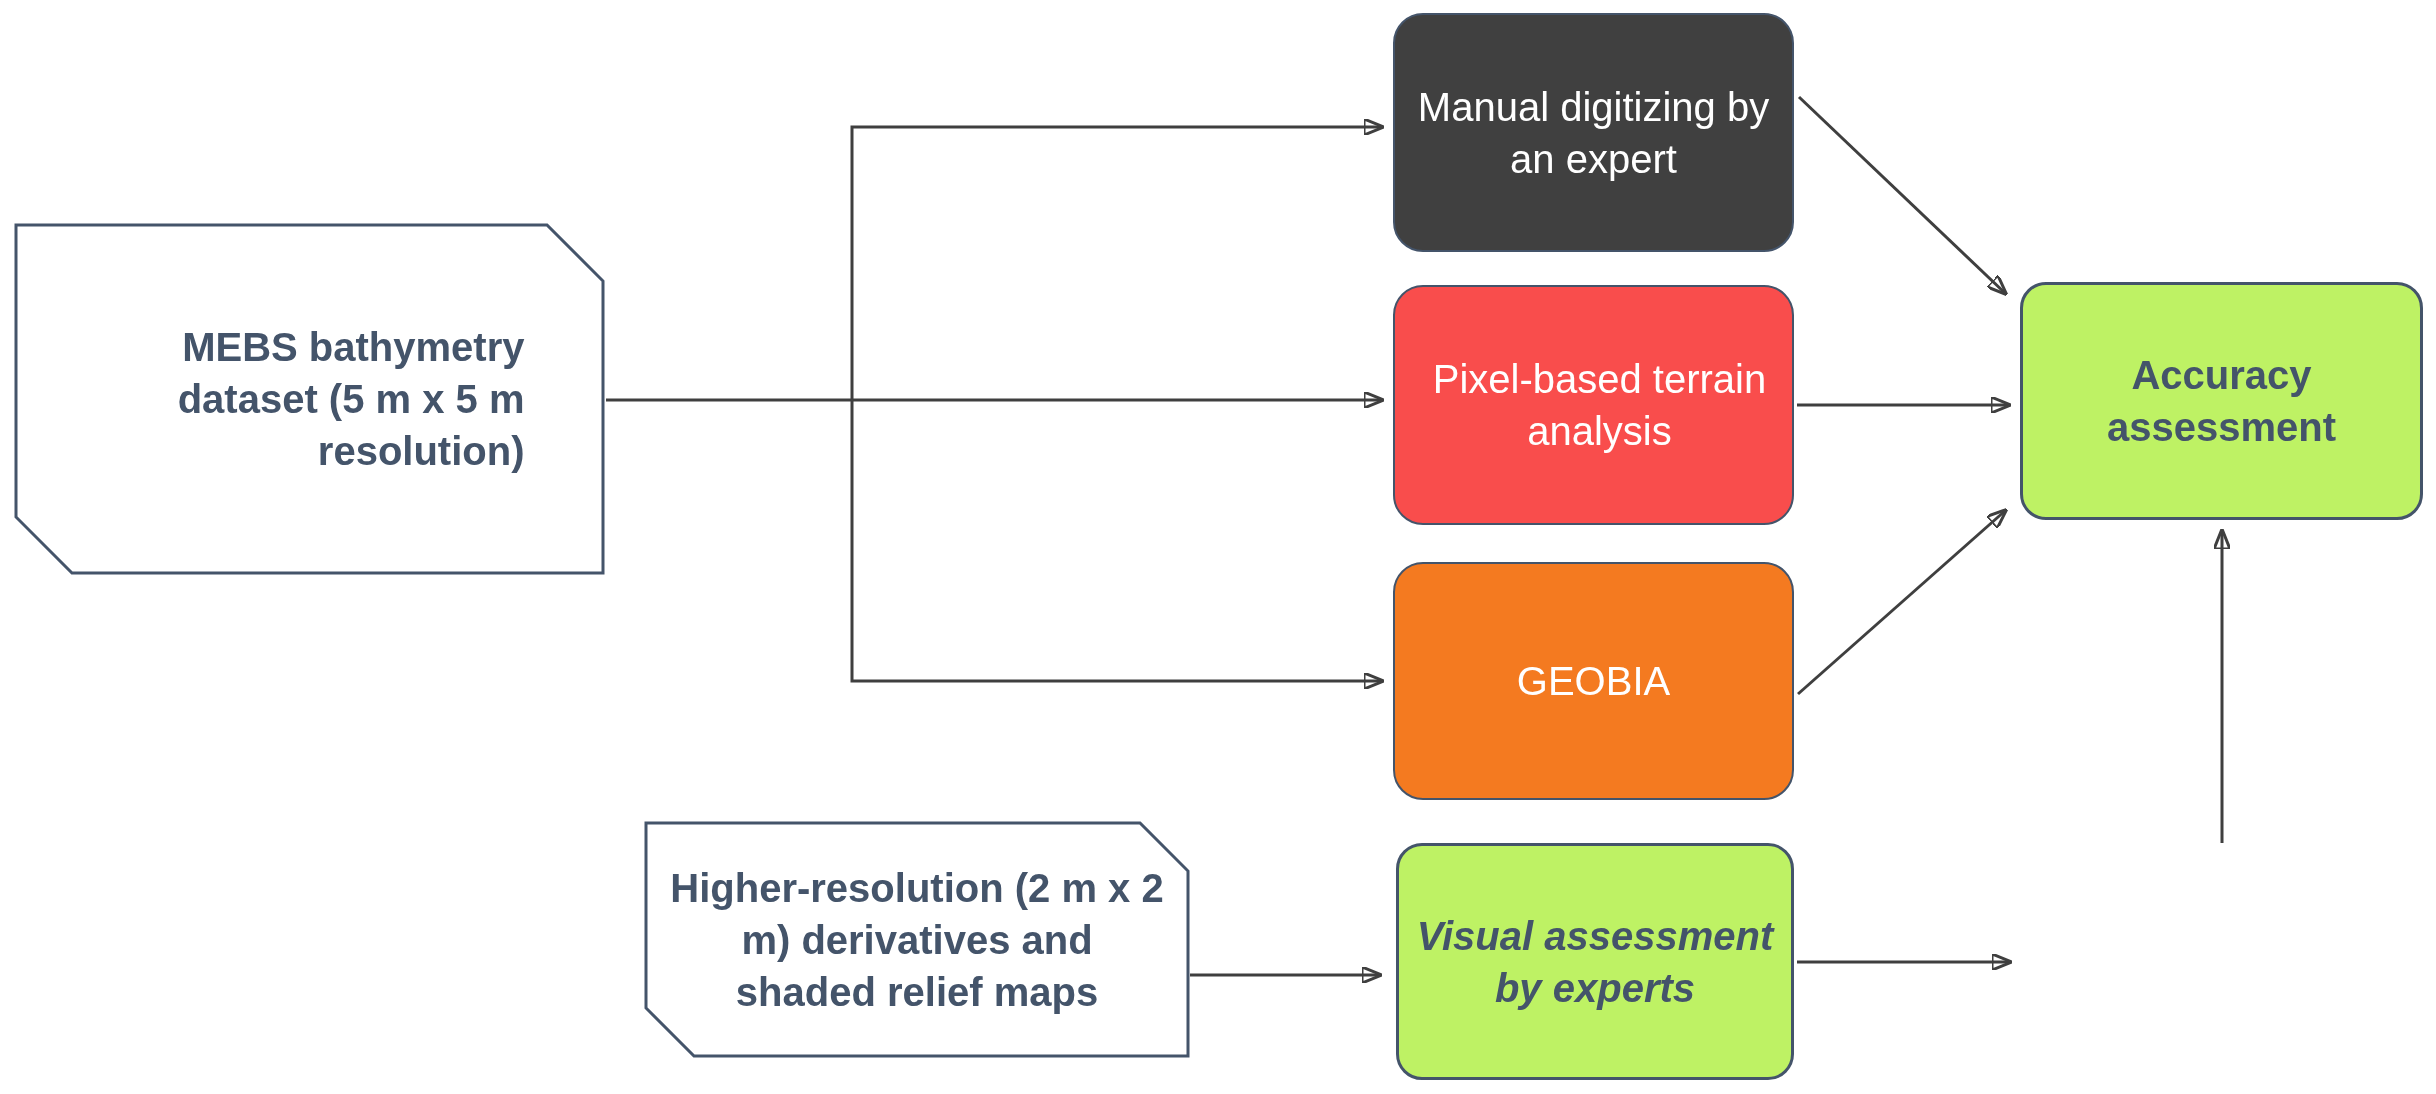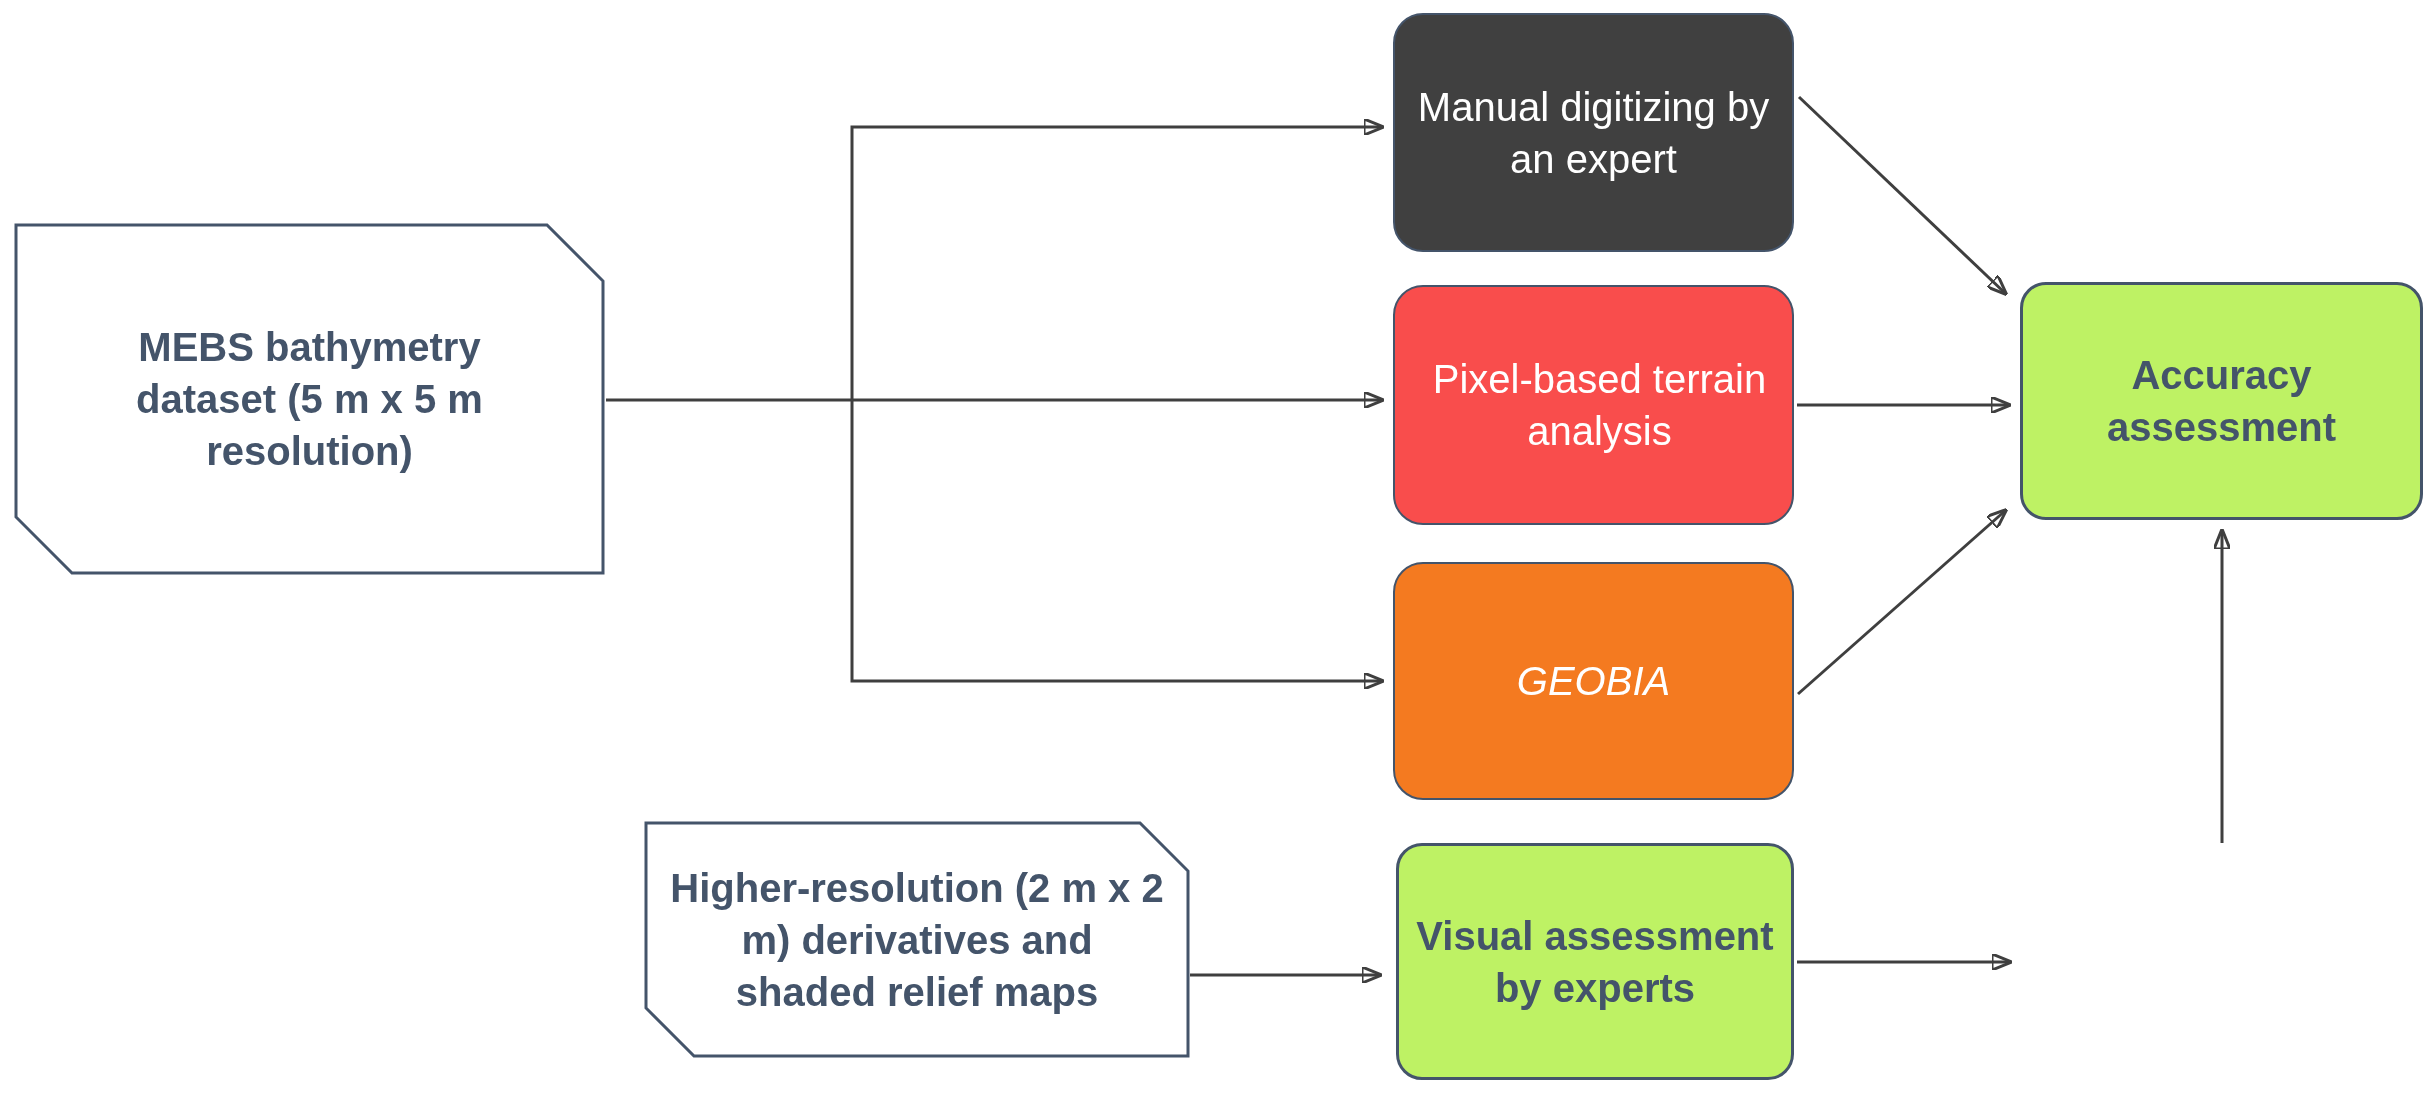--- a/index.html
+++ b/index.html
@@ -90,48 +90,48 @@
     <path d="M 852 400 V 127 H 1383" marker-end="url(#arr)"></path>
     <path d="M 852 400 V 681 H 1383" marker-end="url(#arr)"></path>
     <path d="M 1799 97 L 2006 294" marker-end="url(#arr)"></path>
     <path d="M 1797 405 H 2010" marker-end="url(#arr)"></path>
     <path d="M 1798 694 L 2006 510" marker-end="url(#arr)"></path>
     <path d="M 2222 843 V 530" marker-end="url(#arr)"></path>
     <path d="M 1190 975 H 1381" marker-end="url(#arr)"></path>
     <path d="M 1797 962 H 2011" marker-end="url(#arr)"></path>
   </svg>
 
-  <div class="node flag" style="left:14px; top:223px; width:591px; height:352px;">
+  <div class="node flag" style="left:14px; top:223px; width:591px; height:352px;text-align:right;">
     <svg viewBox="0 0 591 352">
       <polygon points="2,2 533,2 589,58 589,350 58,350 2,294"></polygon>
     </svg>
     <div class="label label-navy w430">MEBS bathymetry dataset (5 m x 5 m resolution)</div>
   </div>
 
   <div class="node rounded fill-green" style="left:1393px; top:13px; width:401px; height:239px;">
     <div class="label label-white w395">Manual digitizing by an expert</div>
   </div>
 
   <div class="node rounded fill-red" style="left:1393px; top:285px; width:401px; height:240px;padding-left:12px;">
     <div class="label label-white w395">Pixel-based terrain analysis</div>
   </div>
 
-  <div class="node rounded fill-orange" style="left:1393px; top:562px; width:401px; height:238px;font-style:italic;">
+  <div class="node rounded fill-orange" style="left:1393px; top:562px; width:401px; height:238px;">
     <div class="label label-white w395">GEOBIA</div>
   </div>
 
   <div class="node rounded white" style="left:2020px; top:282px; width:403px; height:238px;">
     <div class="label label-navy w330">Accuracy assessment</div>
   </div>
 
   <div class="node flag" style="left:644px; top:821px; width:546px; height:237px;">
     <svg viewBox="0 0 546 237">
       <polygon points="2,2 496,2 544,50 544,235 50,235 2,187"></polygon>
     </svg>
     <div class="label label-navy w500">Higher-resolution (2 m x 2 m) derivatives and shaded relief maps</div>
   </div>
 
-  <div class="node rounded white" style="left:1396px; top:843px; width:398px; height:237px;">
+  <div class="node rounded white" style="left:1396px; top:843px; width:398px; height:237px;font-style:italic;">
     <div class="label label-navy w400">Visual assessment by experts</div>
   </div>
 
 
 </div>
 
 </body></html>

